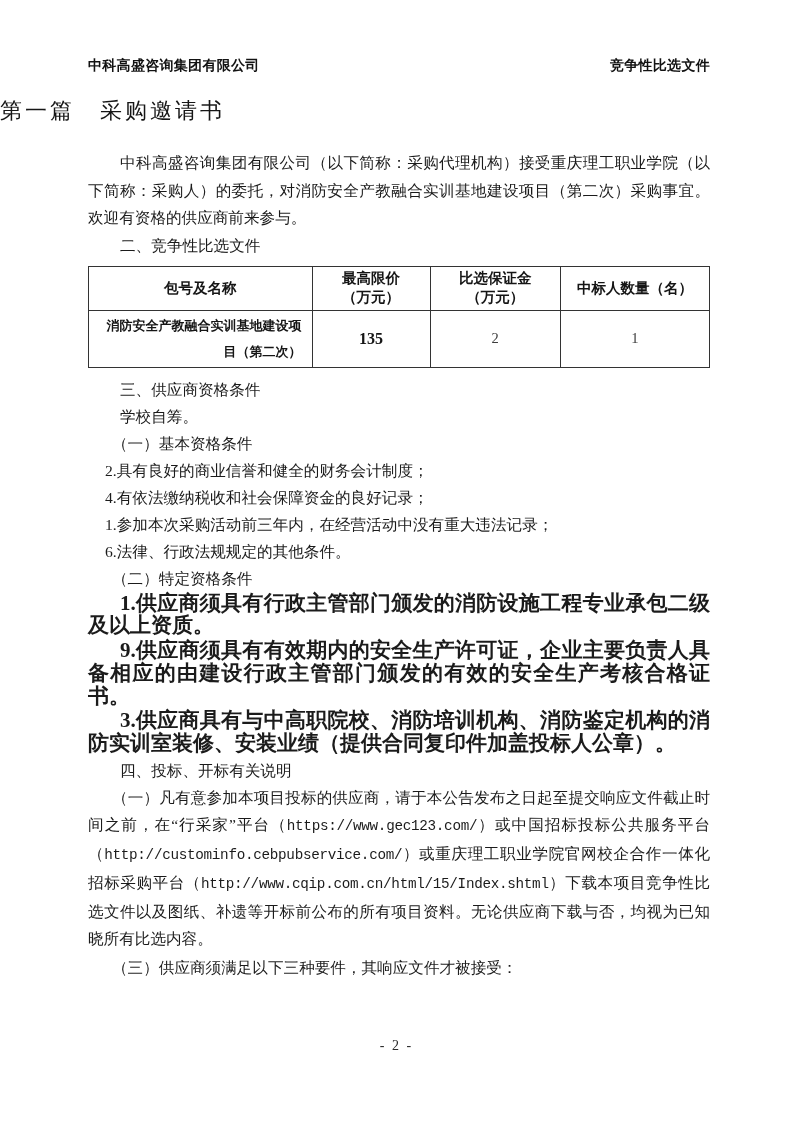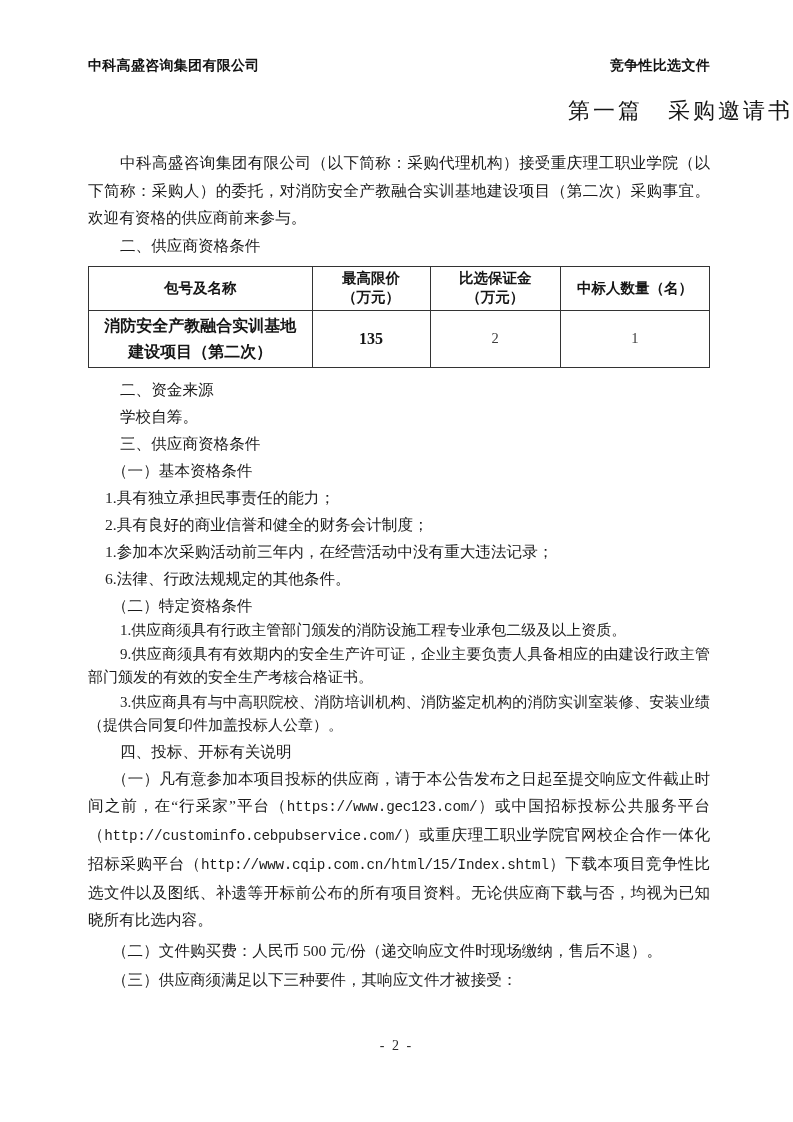--- a/index.html
+++ b/index.html
@@ -14,56 +14,56 @@
     margin:0 auto;
   }
   .page-header {
     position:absolute; top:57px; left:88px; right:83px;
     display:flex; justify-content:space-between; align-items:baseline;
     font-family:"Liberation Sans","DejaVu Sans",sans-serif;
     font-size:14px; font-weight:700; letter-spacing:0.3px; color:#121212;
   }
   .doc-title {
     position:absolute; top:96px; left:0; right:0;
-    text-align:right;
+    text-align:left;
     font-size:22px; font-weight:500; letter-spacing:3px; color:#161616;
   }
   .content {
     position:absolute; top:149px; left:88px; width:622px;
     font-size:15.6px; line-height:27px;
   }
   .content p { text-align:justify; }
   .indent-2 { text-indent:32px; }
   .indent-bracket { text-indent:24px; }
   .indent-num { text-indent:17px; }
   .intro { line-height:27.5px; }
   .bold-para {
-    font-weight:400;
-    font-size:15px;
+    font-weight:700;
+    font-size:21px;
     line-height:22.8px;
     margin-bottom:2px;
   }
   .cmp-table {
     width:100%;
     border-collapse:collapse;
     table-layout:fixed;
     margin:7px 0 8px 0;
   }
   .cmp-table th, .cmp-table td { border:1px solid #333; }
   .cmp-table thead th {
     font-family:"Liberation Sans","DejaVu Sans",sans-serif;
     font-weight:700; font-size:14.5px; line-height:19px;
     text-align:center; vertical-align:middle;
     height:44px; padding:2px 4px; color:#151515;
   }
   .cmp-table tbody td { height:57px; vertical-align:middle; }
   .cell-package {
     font-family:"Liberation Sans","DejaVu Sans",sans-serif;
-    font-weight:700; font-size:16px; line-height:26px;
-    text-align:center; padding:2px 10px; color:#151515;
+    font-weight:700; font-size:13px; line-height:26px;
+    text-align:right; padding:2px 10px; color:#151515;
   }
   .cell-price {
     font-family:Liberation Serif, serif;
     font-weight:700; font-size:16px; text-align:center; color:#151515;
   }
   .cell-plain {
     font-size:14.5px; text-align:center; color:#3c3c3c;
   }
   .mono {
     font-family:"Liberation Mono","DejaVu Sans Mono",monospace;
@@ -86,21 +86,21 @@
     <span>中科高盛咨询集团有限公司</span>
     <span>竞争性比选文件</span>
   </div>
 
   <div class="doc-title">第一篇　采购邀请书</div>
 
   <div class="content">
 
     <p class="indent-2 intro">中科高盛咨询集团有限公司（以下简称：采购代理机构）接受重庆理工职业学院（以下简称：采购人）的委托，对消防安全产教融合实训基地建设项目（第二次）采购事宜。欢迎有资格的供应商前来参与。</p>
 
-    <p class="indent-2">二、供应商资格条件</p>
+    <p class="indent-2">二、竞争性比选文件</p>
 
     <table class="cmp-table">
       <colgroup>
         <col style="width:36%">
         <col style="width:19%">
         <col style="width:21%">
         <col style="width:24%">
       </colgroup>
       <thead>
         <tr>
@@ -119,40 +119,38 @@
       <tbody>
         <tr>
           <td class="cell-package">消防安全产教融合实训基地建设项目（第二次）</td>
           <td class="cell-price">135</td>
           <td class="cell-plain">2</td>
           <td class="cell-plain">1</td>
         </tr>
       </tbody>
     </table>
 
-    <p class="indent-2">二、资金来源</p>
+    <p class="indent-2">三、供应商资格条件</p>
     <p class="indent-2">学校自筹。</p>
-    <p class="indent-2">三、供应商资格条件</p>
     <p class="indent-bracket">（一）基本资格条件</p>
 
-    <p class="indent-num">1.具有独立承担民事责任的能力；</p>
     <p class="indent-num">2.具有良好的商业信誉和健全的财务会计制度；</p>
+    <p class="indent-num">4.有依法缴纳税收和社会保障资金的良好记录；</p>
     <p class="indent-num">1.参加本次采购活动前三年内，在经营活动中没有重大违法记录；</p>
     <p class="indent-num">6.法律、行政法规规定的其他条件。</p>
 
     <p class="indent-bracket">（二）特定资格条件</p>
 
     <p class="indent-2 bold-para">1.供应商须具有行政主管部门颁发的消防设施工程专业承包二级及以上资质。</p>
     <p class="indent-2 bold-para">9.供应商须具有有效期内的安全生产许可证，企业主要负责人具备相应的由建设行政主管部门颁发的有效的安全生产考核合格证书。</p>
     <p class="indent-2 bold-para">3.供应商具有与中高职院校、消防培训机构、消防鉴定机构的消防实训室装修、安装业绩（提供合同复印件加盖投标人公章）。</p>
 
     <p class="indent-2">四、投标、开标有关说明</p>
 
     <p class="indent-bracket"><span>（一）凡有意参加本项目投标的供应商，请于本公告发布之日起至提交响应文件截止时间之前，在“行采家”平台（</span><span class="mono">https://www.gec123.com/</span><span>）或中国招标投标公共服务平台（</span><span class="mono">http://custominfo.cebpubservice.com/</span><span>）或重庆理工职业学院官网校企合作一体化招标采购平台（</span><span class="mono">http://www.cqip.com.cn/html/15/Index.shtml</span><span>）下载本项目竞争性比选文件以及图纸、补遗等开标前公布的所有项目资料。无论供应商下载与否，均视为已知晓所有比选内容。</span></p>
 
-    <p class="indent-bracket mt-sm">（二）文件购买费：人民币 500 元/份（递交响应文件时现场缴纳，售后不退）。</p>
     <p class="indent-bracket mt-xs">（三）供应商须满足以下三种要件，其响应文件才被接受：</p>
 
   </div>
 
   <div class="page-footer">- 2 -</div>
 
 </div>
 
 </body></html>

